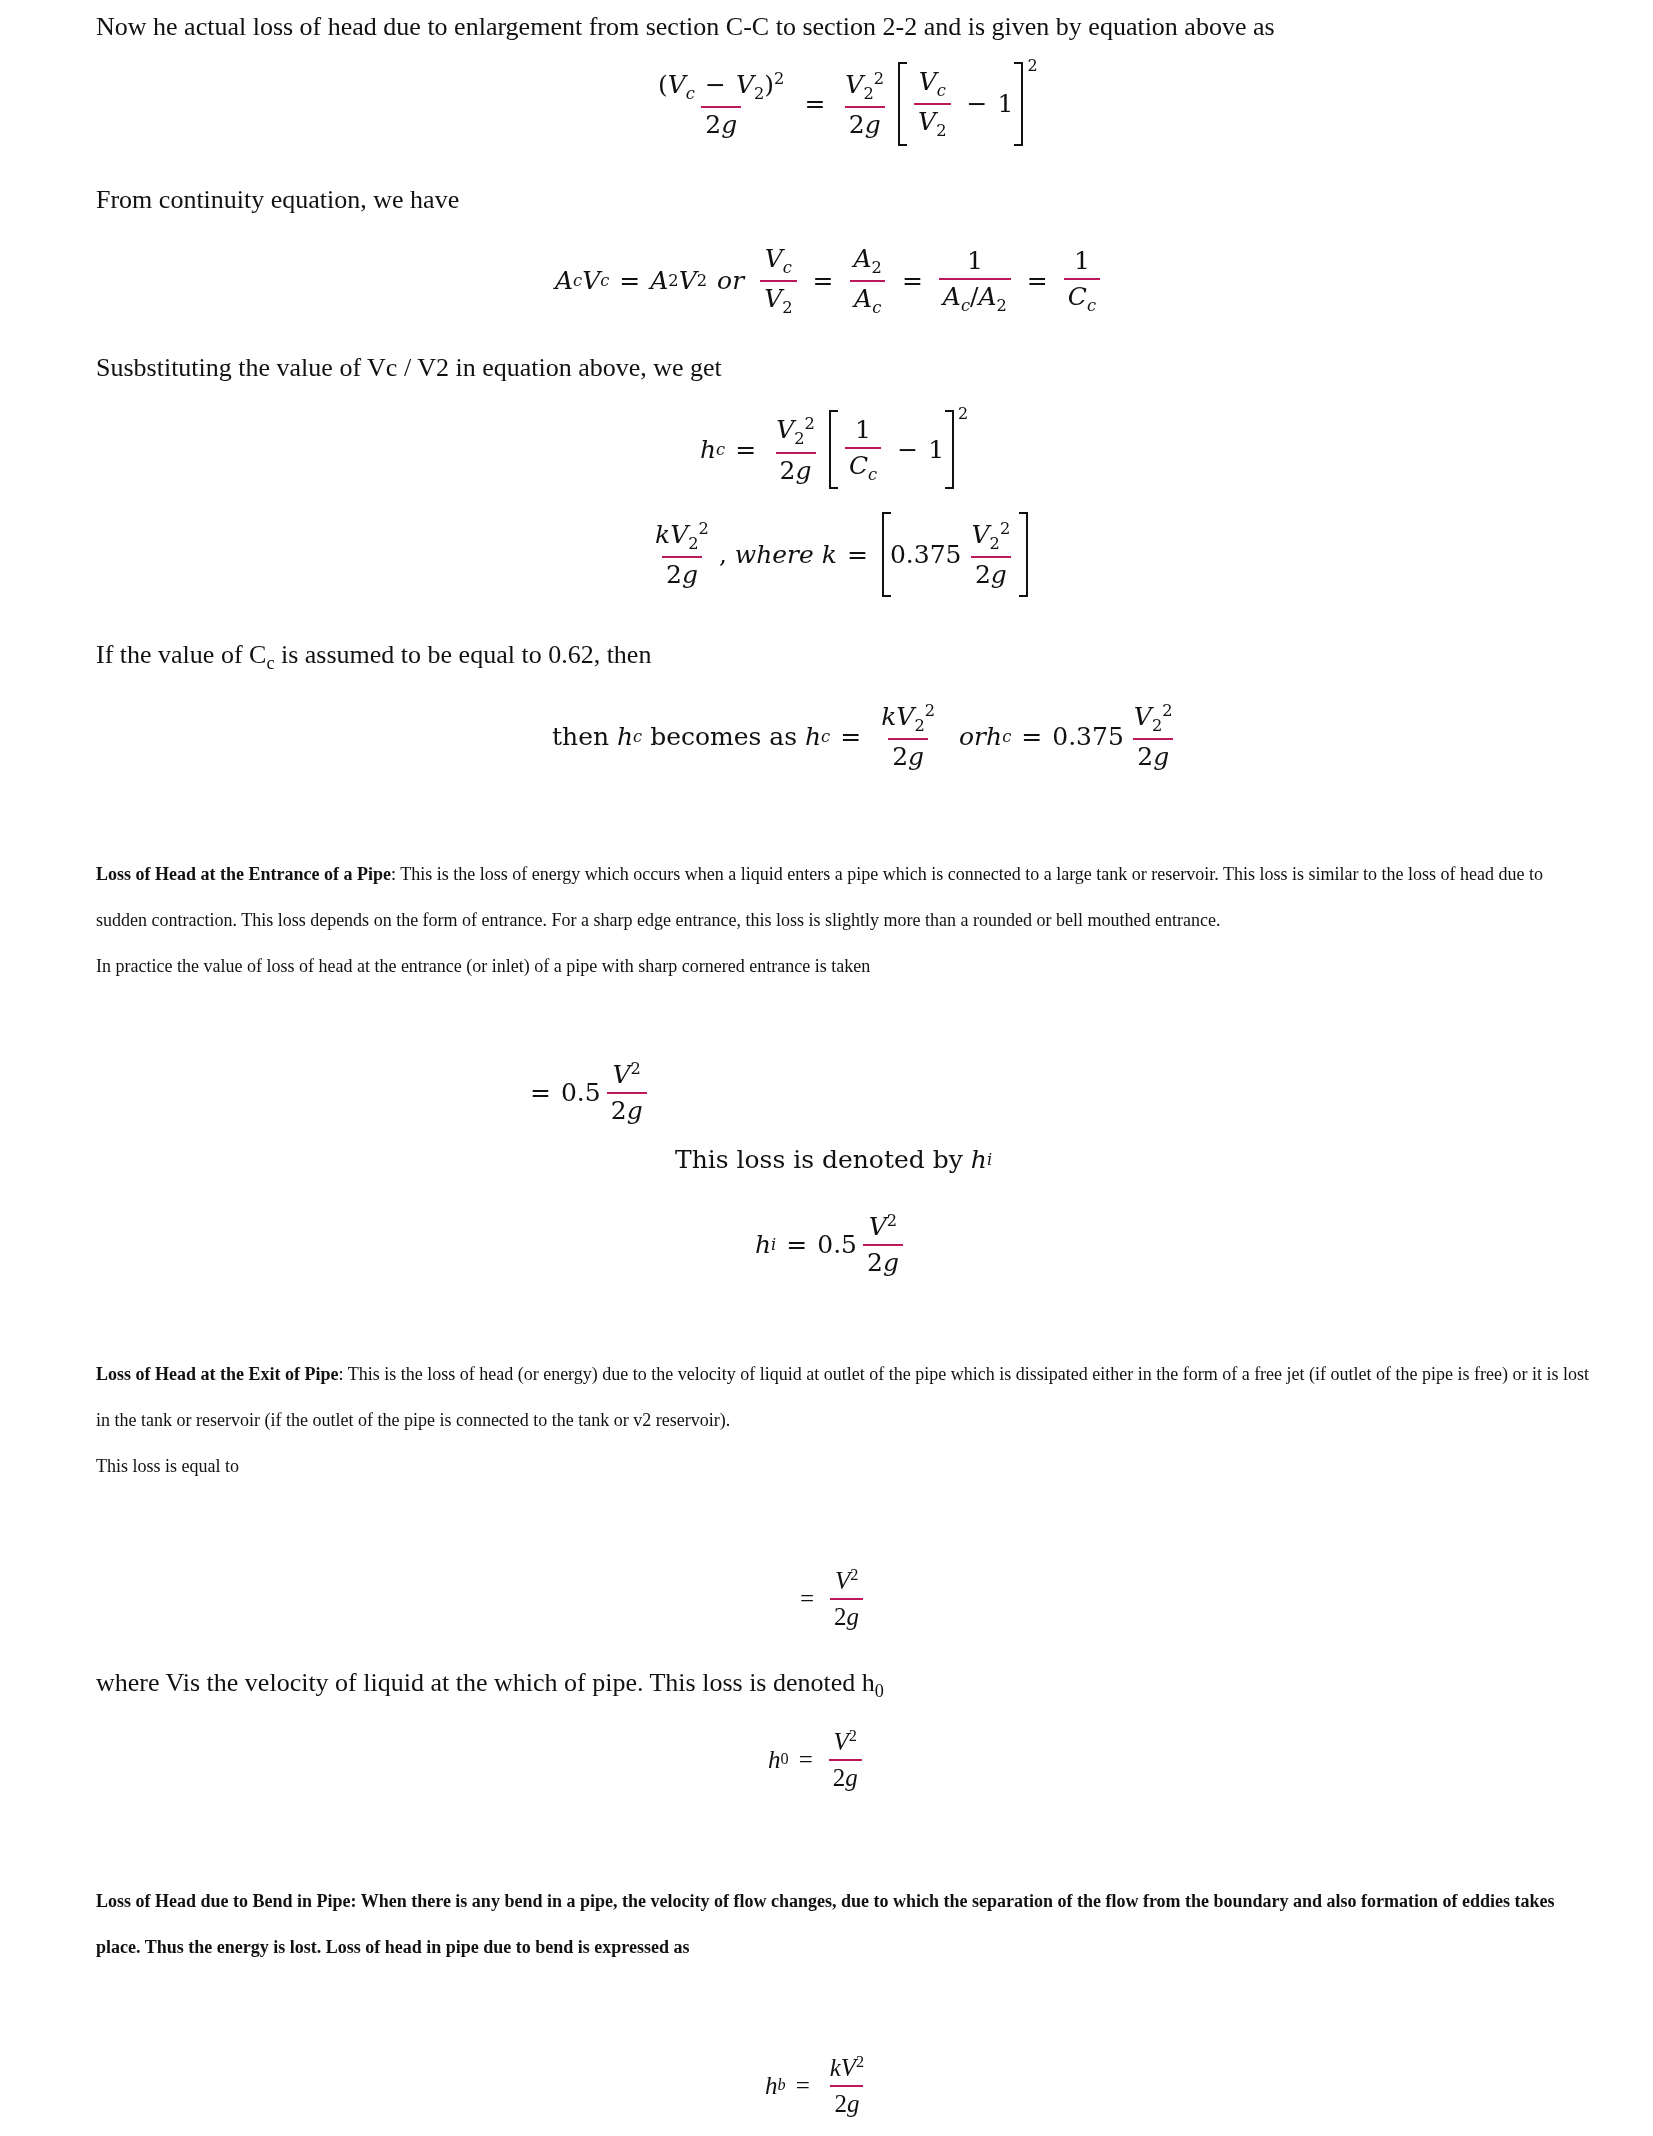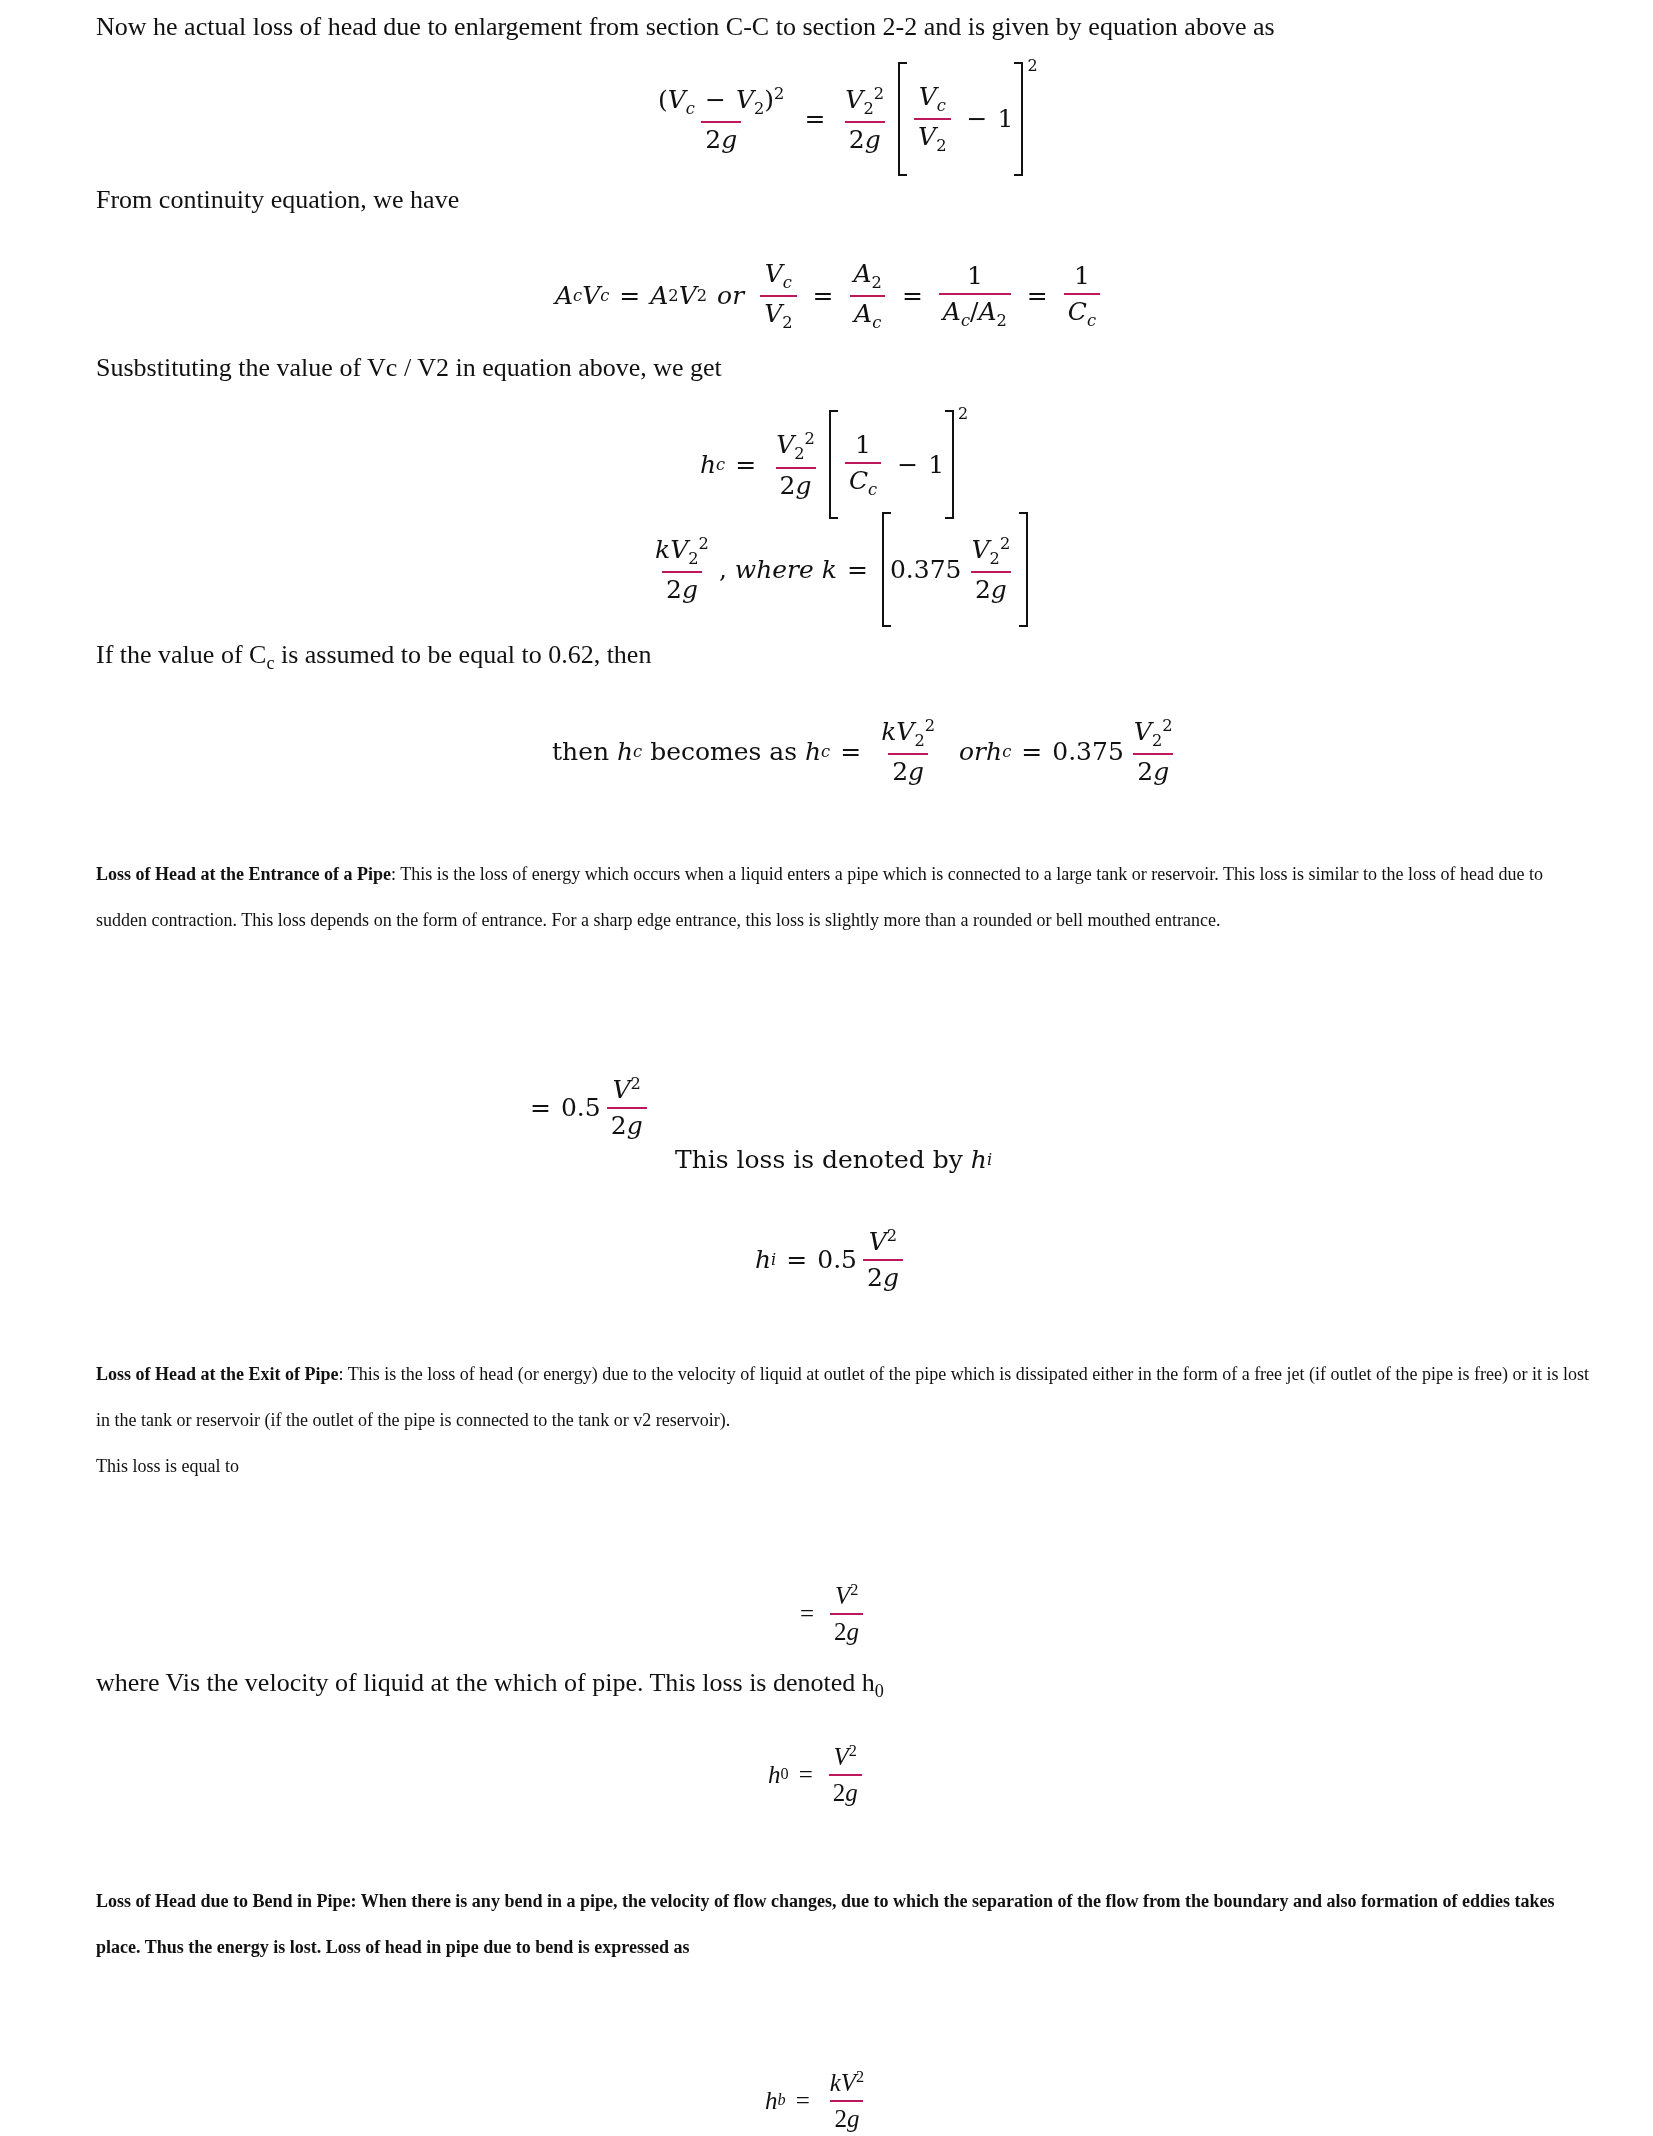--- a/index.html
+++ b/index.html
@@ -4,21 +4,21 @@
 <style>
   html, body { margin:0; padding:0; background:#ffffff; }
   body { width:1653px; height:2136px; position:relative; overflow:hidden;
          font-family:"Liberation Serif", "DejaVu Serif", serif; color:#111; }
   .txt { position:absolute; left:96px; font-size:26px; line-height:46px; white-space:nowrap; }
   .para { position:absolute; left:96px; width:1500px; font-size:18px; line-height:46px; }
   .para b { font-weight:bold; }
   .eq { position:absolute; font-family:"DejaVu Serif", "Liberation Serif", serif; font-size:25px;
         display:flex; align-items:center; white-space:nowrap; }
   .eq .i { font-style:italic; }
-  .frac { display:inline-flex; flex-direction:column; align-items:center; vertical-align:middle; margin:17px 6px; }
+  .frac { display:inline-flex; flex-direction:column; align-items:center; vertical-align:middle; margin:2px 6px; }
   .frac .num { padding:0 4px 3px; line-height:1.1; }
   .frac .den { padding:3px 4px 0; line-height:1.1; border-top:2px solid #be185d; }
   .op { margin:0 10px; }
   sub, sup { font-size:0.65em; font-style:normal; }
   sub.i, sup.i { font-style:italic; }
   .brk { display:inline-flex; align-items:center; position:relative; padding:4px 10px; margin:0 4px; }
   .brk::before, .brk::after { content:""; position:absolute; top:0; bottom:0; width:7px;
         border-top:2px solid #111; border-bottom:2px solid #111; }
   .brk::before { left:0; border-left:2px solid #111; }
   .brk::after { right:0; border-right:2px solid #111; }
@@ -137,20 +137,21 @@
   <span class="op">=</span>
   <span>0.375</span>
   <span class="frac">
       <span class="num"><span class="i">V</span><sub>2</sub><sup>2</sup></span>
       <span class="den">2<span class="i">g</span></span>
     </span>
 </div>
 
 <div class="para" style="top:851px;">
   <b>Loss of Head at the Entrance of a Pipe</b><span>: This is the loss of energy which occurs when a liquid enters a pipe which is connected to a large tank or reservoir. This loss is similar to the loss of head due to sudden contraction. This loss depends on the form of entrance. For a sharp edge entrance, this loss is slightly more than a rounded or bell mouthed entrance.</span><br>
+  <span>In practice the value of loss of head at the entrance (or inlet) of a pipe with sharp cornered entrance is taken</span>
 </div>
 
 <div class="eq" style="left:530px; top:1058px;">
   <span class="op" style="margin-left:0">=</span>
     <span>0.5</span>
   <span class="frac">
       <span class="num"><span class="i">V</span><sup>2</sup></span>
       <span class="den">2<span class="i">g</span></span>
     </span>
 </div>

